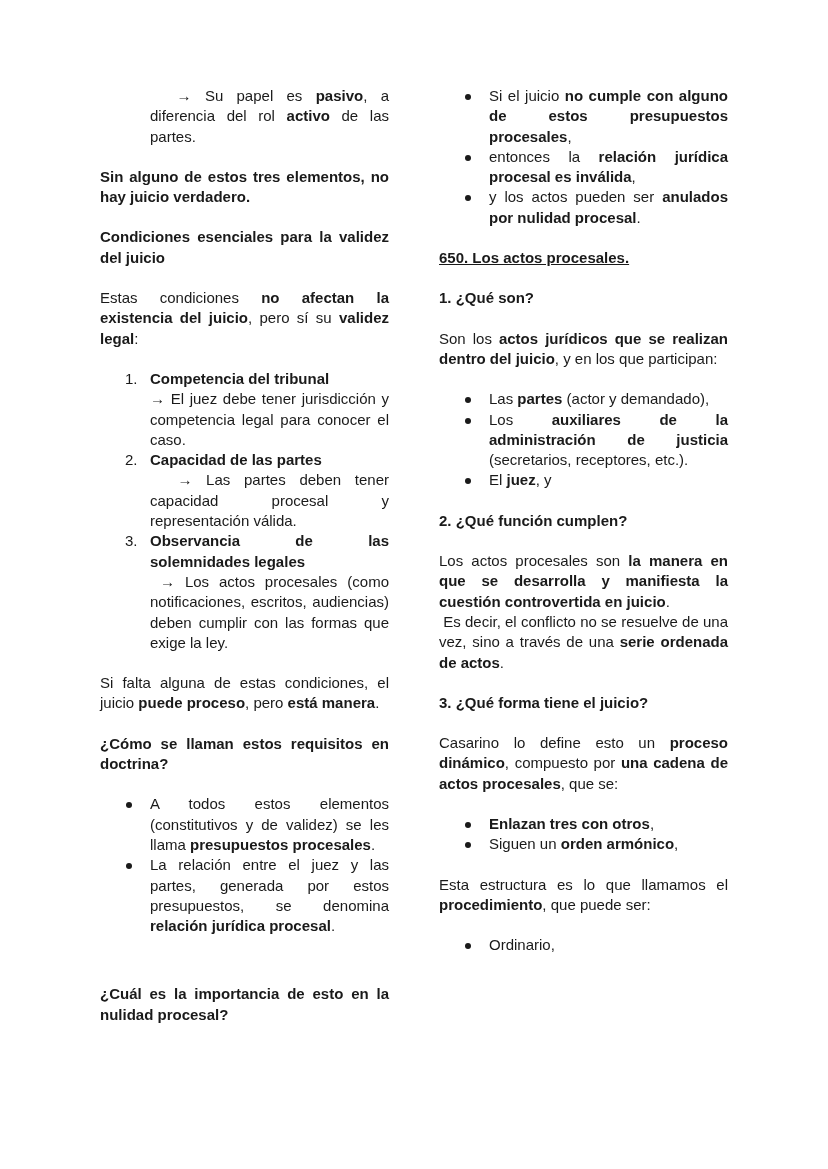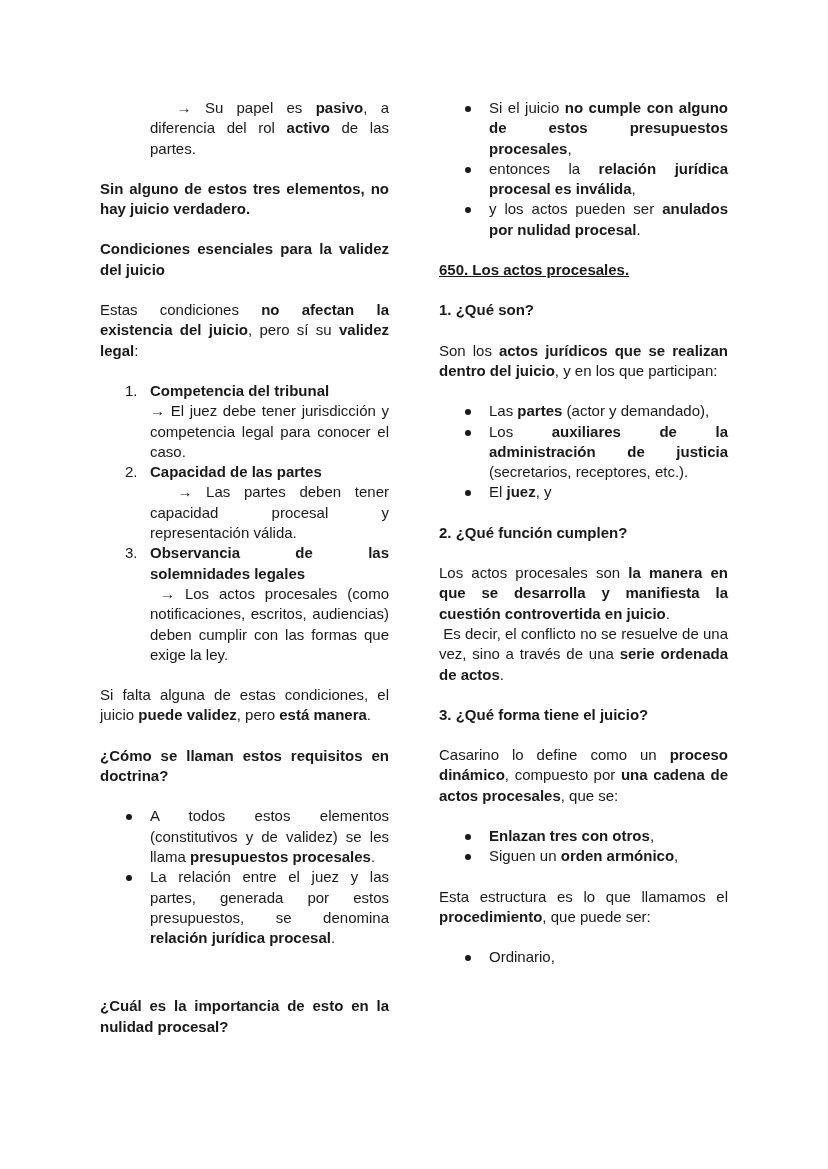--- a/index.html
+++ b/index.html
@@ -1,18 +1,18 @@
 <!DOCTYPE html>
 <html><head>
 <meta charset="utf-8">
 <style>
   html, body { margin: 0; padding: 0; background: #ffffff; }
   body { width: 828px; height: 1169px; position: relative; overflow: hidden;
          font-family: "Liberation Sans", sans-serif; color: #1a1a1a; font-size: 15px; line-height: 20.3px; }
-  .col { position: absolute; top: 98px; width: 289px; }
+  .col { position: absolute; top: 86px; width: 289px; }
   .col.left { left: 100px; }
   .col.right { left: 439px; }
   p { margin: 0; text-align: justify; }
   .blk { margin-bottom: 20px; }
   b { font-weight: bold; }
   .u { text-decoration: underline; font-weight: bold; }
   ul, ol { margin: 0 0 20px 0; padding: 0; list-style: none; }
   li { position: relative; padding-left: 50px; text-align: justify; }
   li .mk { position: absolute; left: 24px; top: 0; width: 20px; text-align: left; }
   li .dot { position: absolute; left: 26px; top: 8px; width: 6px; height: 6px; border-radius: 50%; background: #1a1a1a; }
@@ -40,21 +40,21 @@
       <b>Capacidad de las partes</b><br>
       <span>&nbsp;&nbsp;→ Las partes deben tener capacidad procesal y representación válida.</span>
     </li>
     <li class="num">
       <span class="mk">3.</span>
       <b>Observancia de las solemnidades legales</b><br>
       <span>&nbsp;→ Los actos procesales (como notificaciones, escritos, audiencias) deben cumplir con las formas que exige la ley.</span>
     </li>
   </ol>
 
-  <p class="blk"><span>Si falta alguna de estas condiciones, el juicio </span><b>puede validez</b><span>, pero </span><b>está manera</b><span>.</span></p>
+  <p class="blk"><span>Si falta alguna de estas condiciones, el juicio </span><b>puede proceso</b><span>, pero </span><b>está manera</b><span>.</span></p>
   <p class="blk"><b>¿Cómo se llaman estos requisitos en doctrina?</b></p>
 
   <ul class="sp-after-big">
       <li><span class="dot"></span><span>A todos estos elementos (constitutivos y de validez) se les llama </span><b>presupuestos procesales</b><span>.</span></li>
       <li><span class="dot"></span><span>La relación entre el juez y las partes, generada por estos presupuestos, se denomina </span><b>relación jurídica procesal</b><span>.</span></li>
     </ul>
   <p style="margin-top:48px"><b>¿Cuál es la importancia de esto en la nulidad procesal?</b></p>
 </div>
 
 <div class="col right">
@@ -68,21 +68,21 @@
   <p class="blk"><span>Son los </span><b>actos jurídicos que se realizan dentro del juicio</b><span>, y en los que participan:</span></p>
   <ul>
       <li><span class="dot"></span><span>Las </span><b>partes</b><span> (actor y demandado),</span></li>
       <li><span class="dot"></span><span>Los </span><b>auxiliares de la administración de justicia</b><span> (secretarios, receptores, etc.).</span></li>
       <li><span class="dot"></span><span>El </span><b>juez</b><span>, y</span></li>
     </ul>
   <p class="blk"><b>2. ¿Qué función cumplen?</b></p>
   <p><span>Los actos procesales son </span><b>la manera en que se desarrolla y manifiesta la cuestión controvertida en juicio</b><span>.</span></p>
   <p class="blk"><span>&nbsp;Es decir, el conflicto no se resuelve de una vez, sino a través de una </span><b>serie ordenada de actos</b><span>.</span></p>
   <p class="blk"><b>3. ¿Qué forma tiene el juicio?</b></p>
-  <p class="blk"><span>Casarino lo define como un </span><b>proceso dinámico</b><span>, compuesto por </span><b>una cadena de actos procesales</b><span>, que se:</span></p>
+  <p class="blk"><span>Casarino lo define esto un </span><b>proceso dinámico</b><span>, compuesto por </span><b>una cadena de actos procesales</b><span>, que se:</span></p>
   <ul>
       <li><span class="dot"></span><b>Enlazan tres con otros</b><span>,</span></li>
       <li><span class="dot"></span><span>Siguen un </span><b>orden armónico</b><span>,</span></li>
     </ul>
   <p class="blk"><span>Esta estructura es lo que llamamos el </span><b>procedimiento</b><span>, que puede ser:</span></p>
   <ul>
       <li><span class="dot"></span><span>Ordinario,</span></li>
     </ul>
 </div>
 

